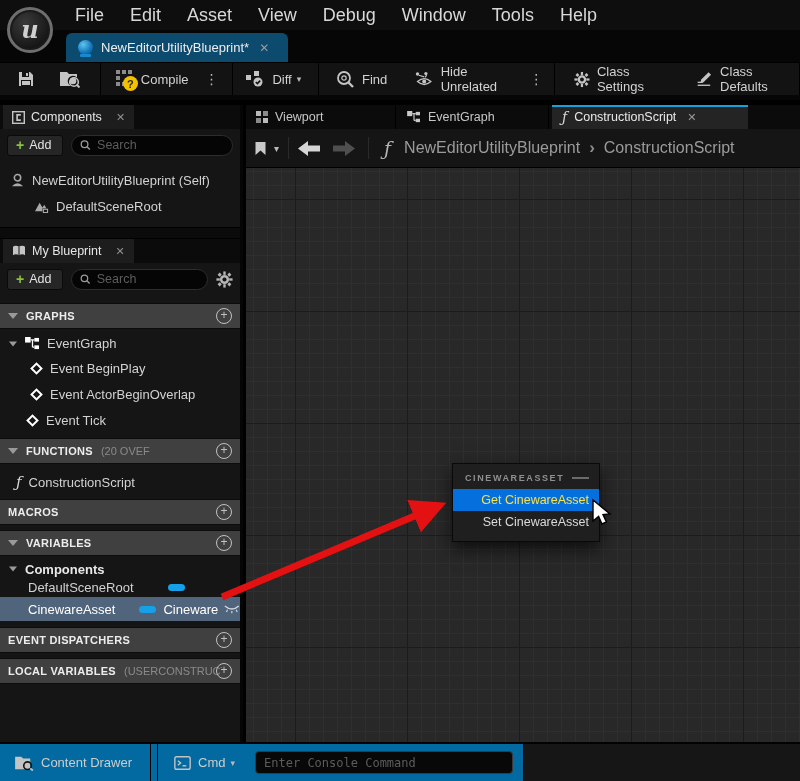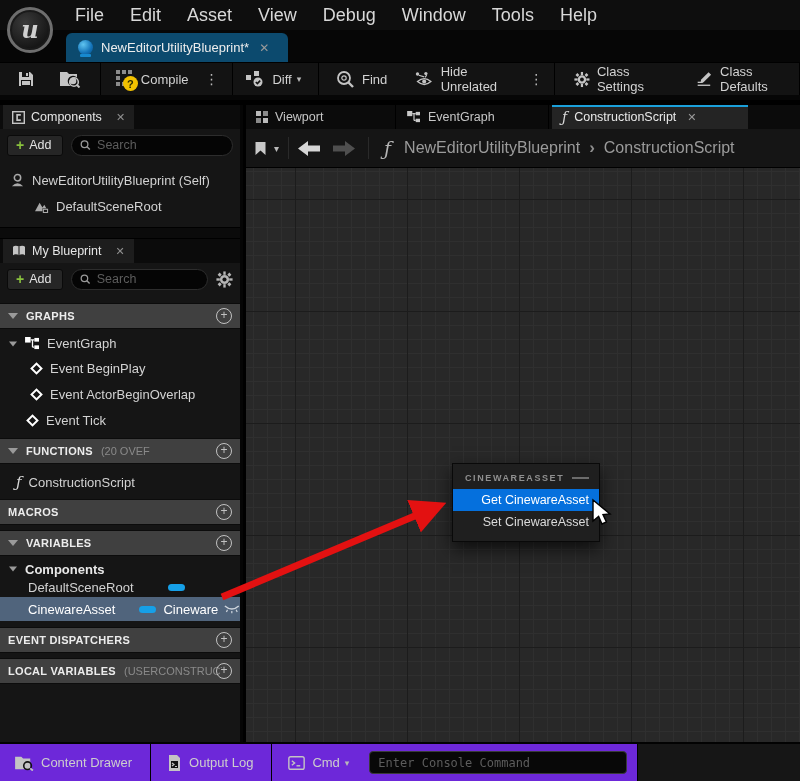--- a/index.html
+++ b/index.html
@@ -84,27 +84,27 @@
       linear-gradient(90deg, #2f2f2f 1px, transparent 1px);
     background-size:112px 112px, 112px 112px, 14px 14px, 14px 14px;
     background-position:49px 31px, 49px 31px, 7px 3px, 7px 3px; }
 
   
   .ctx { position:absolute; left:206px; top:295px; width:148px; background:#1f1f1f; border:1px solid #090909; box-shadow:0 7px 16px rgba(0,0,0,.65); padding-bottom:8px; }
   .ctx-h { display:flex; align-items:center; gap:8px; padding:9px 10px 6px 12px; }
   .ctx-h .t { font-size:9px; font-weight:bold; letter-spacing:1.6px; color:#8f8f8f; }
   .ctx-h .ln { flex:1; height:2px; background:#6b6b6b; max-width:24px; margin-left:auto; }
   .ctx-i { height:22px; display:flex; align-items:center; justify-content:flex-end; padding-right:10px; font-size:12.5px; color:#dadada; }
-  .ctx-i.sel { background:#0570dd; color:#ffffff; }
+  .ctx-i.sel { background:#0570dd; color:#fde047; }
 
   
   .overlay { position:absolute; left:0; top:0; width:800px; height:781px; pointer-events:none; z-index:90; }
 
   
-  .statusbar { position:absolute; left:0; top:742px; width:800px; height:39px; background:#6d28d9; border-top:2px solid #020202; display:flex; align-items:center; z-index:5;justify-content:center; }
+  .statusbar { position:absolute; left:0; top:742px; width:800px; height:39px; background:#0369a1; border-top:2px solid #020202; display:flex; align-items:center; z-index:5;justify-content:center; }
   .sbtn { display:flex; align-items:center; gap:7px; color:#cdcdcd; font-size:13px; height:100%; padding:0 12px; }
   .sdiv { width:1px; height:100%; background:#000; }
   .console { width:258px; height:23px; background:#080808; border:1px solid #3a3a3a; border-radius:4px; margin-left:8px; display:flex; align-items:center; padding:0 8px; }
   .console input { width:100%; background:transparent; border:0; outline:0; color:#c0c0c0; font-size:12px; font-family:"DejaVu Sans Mono", monospace; }
   .console input::placeholder { color:#5c5c5c; }
   .sb-right { flex:1; height:100%; background:#161616; border-left:1px solid #000; margin-left:10px; }
 </style>
 </head>
 <body>
 
@@ -448,29 +448,20 @@
 <div class="statusbar">
   <div class="sbtn" style="margin-left:2px">
     <svg class="ic" width="20" height="16" viewBox="0 0 22 18">
         <path fill="#c4c4c4" d="M1 2h7l2 2h8v12H1z"></path>
         <circle cx="15" cy="12" r="4.3" fill="none" stroke="#121212" stroke-width="1.8"></circle>
         <line x1="18" y1="15" x2="21" y2="17.5" stroke="#c4c4c4" stroke-width="2"></line>
       </svg>
     <span>Content Drawer</span>
   </div>
   <div class="sdiv" style="margin-left:6px"></div>
-  <div class="sbtn" style="margin-left:4px">
-    <svg class="ic" width="15" height="16" viewBox="0 0 15 16">
-        <path d="M2 0 h8 l3 3 v13 h-11z" fill="#c4c4c4"></path>
-        <rect x="4" y="6" width="7" height="7" fill="#121212"></rect>
-        <path d="M5 8 l2 1.5 -2 1.5" stroke="#c4c4c4" stroke-width="1.2" fill="none"></path>
-        <line x1="8" y1="11.5" x2="10" y2="11.5" stroke="#c4c4c4" stroke-width="1.2"></line>
-      </svg>
-    <span>Output Log</span>
-  </div>
   <div class="sdiv" style="margin-left:6px"></div>
   <div class="sbtn" style="margin-left:4px">
     <svg class="ic" width="17" height="14" viewBox="0 0 18 15">
         <rect x="0.8" y="0.8" width="16.4" height="13.4" rx="2" fill="none" stroke="#c4c4c4" stroke-width="1.5"></rect>
         <path d="M4 5 l3 2.5 -3 2.5" stroke="#c4c4c4" stroke-width="1.5" fill="none"></path>
         <line x1="9" y1="10.5" x2="13" y2="10.5" stroke="#c4c4c4" stroke-width="1.5"></line>
       </svg>
     <span>Cmd</span>
     <span class="chev">▾</span>
   </div>

